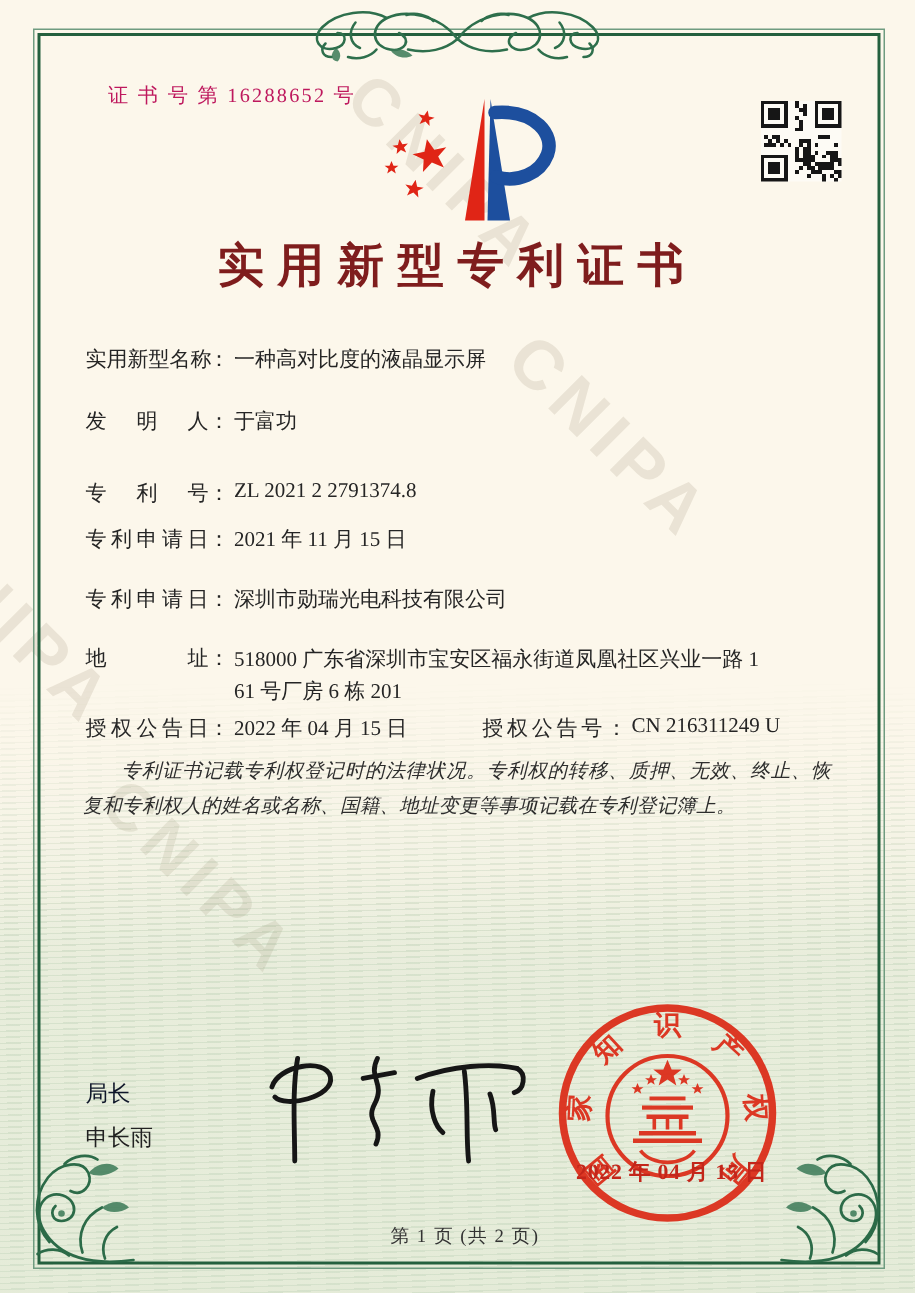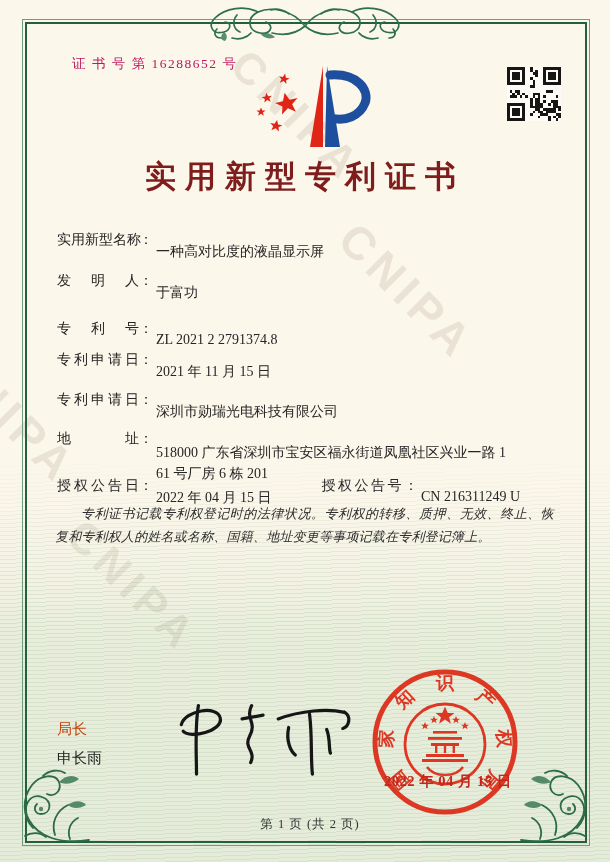--- a/index.html
+++ b/index.html
@@ -37,31 +37,31 @@
 
   .logo{position:absolute;left:228px;top:60px;}
   .qr{position:absolute;left:507px;top:67px;}
 
   .title{position:absolute;left:0;right:0;top:156px;text-align:center;font-size:31px;font-weight:bold;
          letter-spacing:9px;color:#7f1d1d;}
 
   .frow{position:absolute;left:57px;display:flex;font-size:14px;color:#252525;white-space:nowrap;}
   .flabel{display:inline-block;width:82px;text-align:justify;text-align-last:justify;}
   .fcolon{display:inline-block;width:14px;}
-  .fvalue{margin-left:3px;white-space:normal;margin-top:12px;}
+  .fvalue{margin-left:3px;white-space:normal;}
   .fvalue .vline{display:block;line-height:21px;}
   .r1{top:231px}.r2{top:272px}.r3{top:320px}.r4{top:351px}.r5{top:391px}.r6{top:430px}.r7{top:477px}
   .grant2{margin-left:50px;display:flex;}
   .grant2 .glabel{letter-spacing:2.5px;}
 
   .body-text{position:absolute;left:55px;right:56px;top:503px;font-size:13px;line-height:22.5px;
              text-align:justify;font-style:italic;color:#2d2d2d;letter-spacing:.2px;}
   .body-text p{margin:0;text-indent:2em;}
 
-  .sig-title{position:absolute;left:57px;top:720px;font-size:15px;color:#c2410c;}
+  .sig-title{position:absolute;left:57px;top:720px;font-size:15px;color:#0f172a;}
   .sig-name{position:absolute;left:57px;top:749px;font-size:15px;color:#222;text-align:right;}
   .signature{position:absolute;left:168px;top:696px;z-index:4;}
 
   .seal{position:absolute;left:371px;top:668px;width:148px;height:148px;z-index:5;opacity:.93;}
   .seal-date{position:absolute;left:384px;top:772px;z-index:6;font-size:14.5px;font-weight:bold;
              color:#c3261a;letter-spacing:.5px;white-space:nowrap;}
 
   .footer{position:absolute;left:25px;width:570px;top:816px;text-align:center;font-size:12.5px;
           color:#333;z-index:4;letter-spacing:1px;}
 </style>

